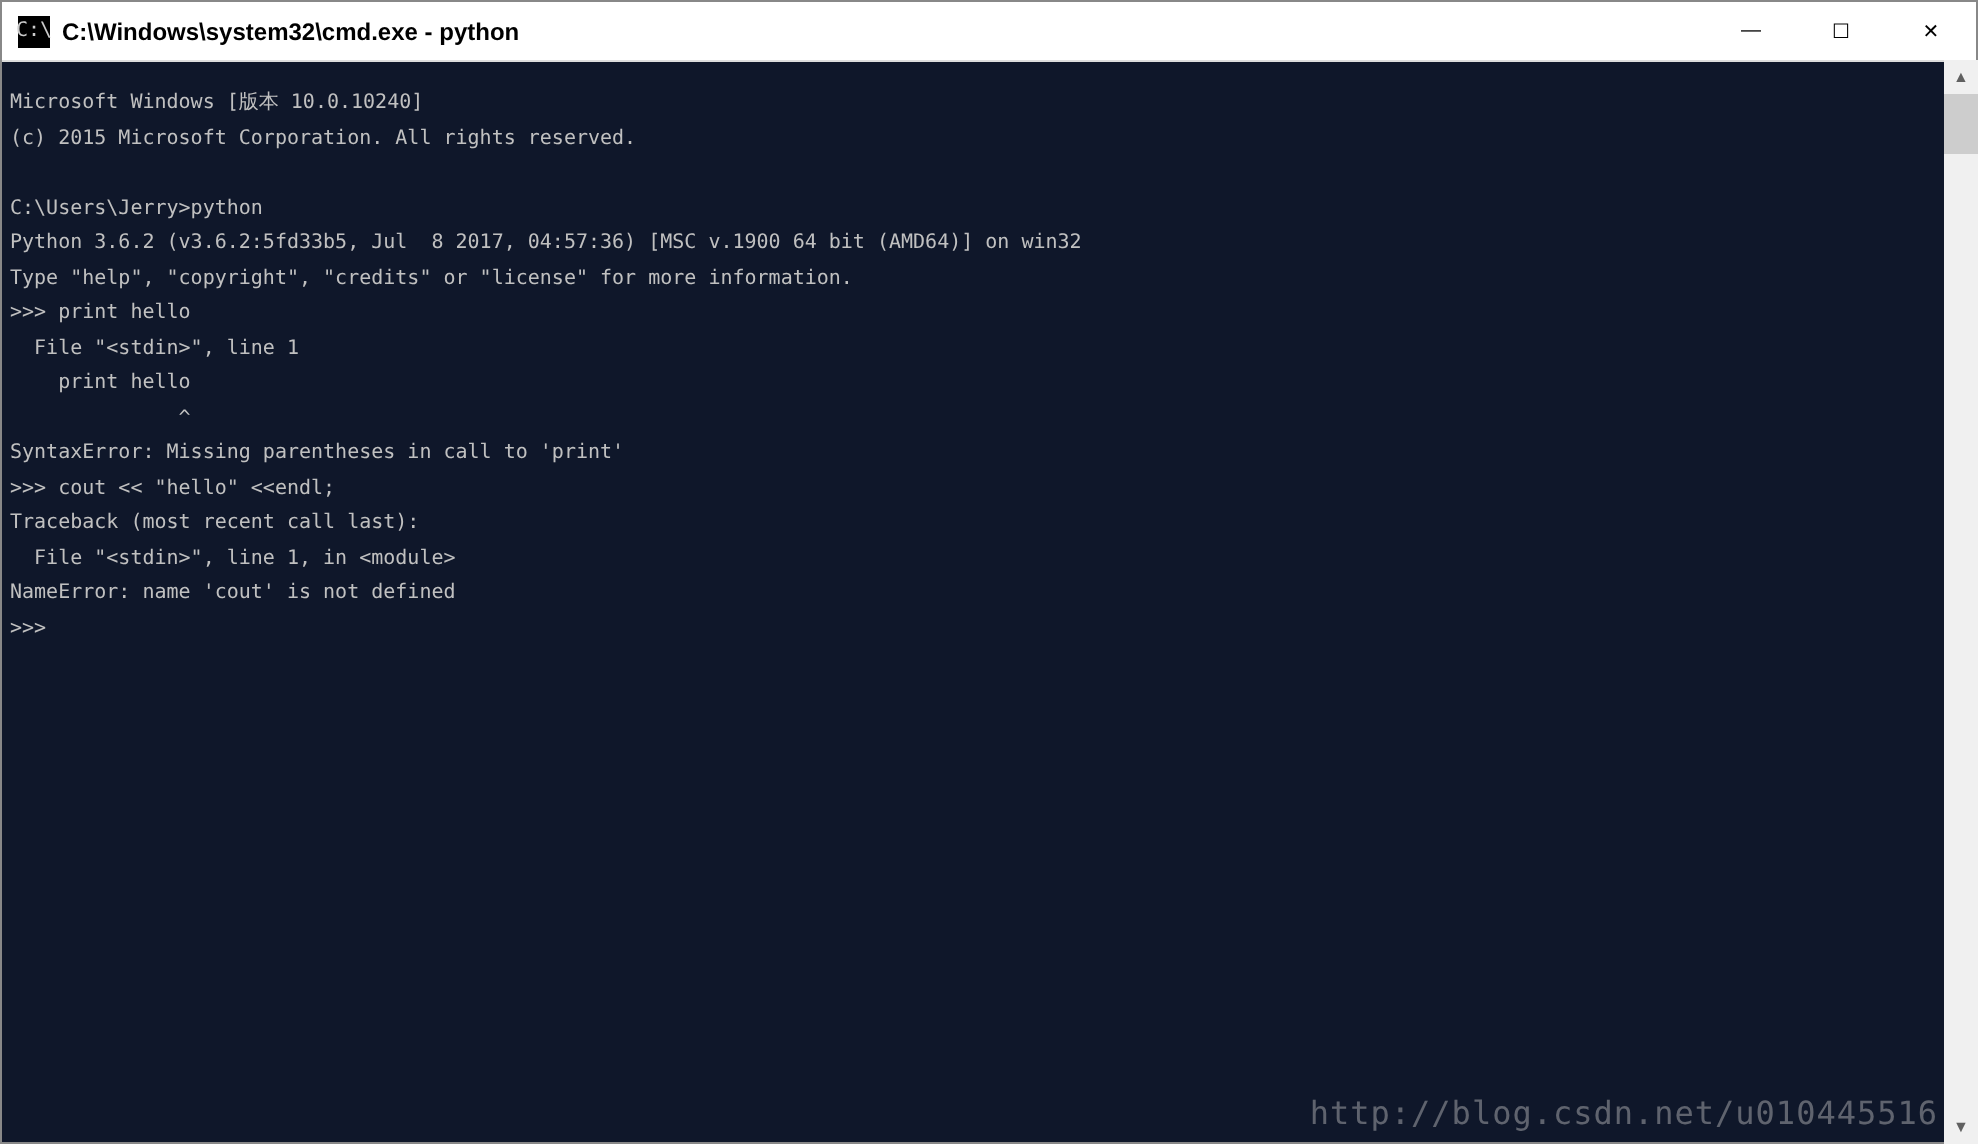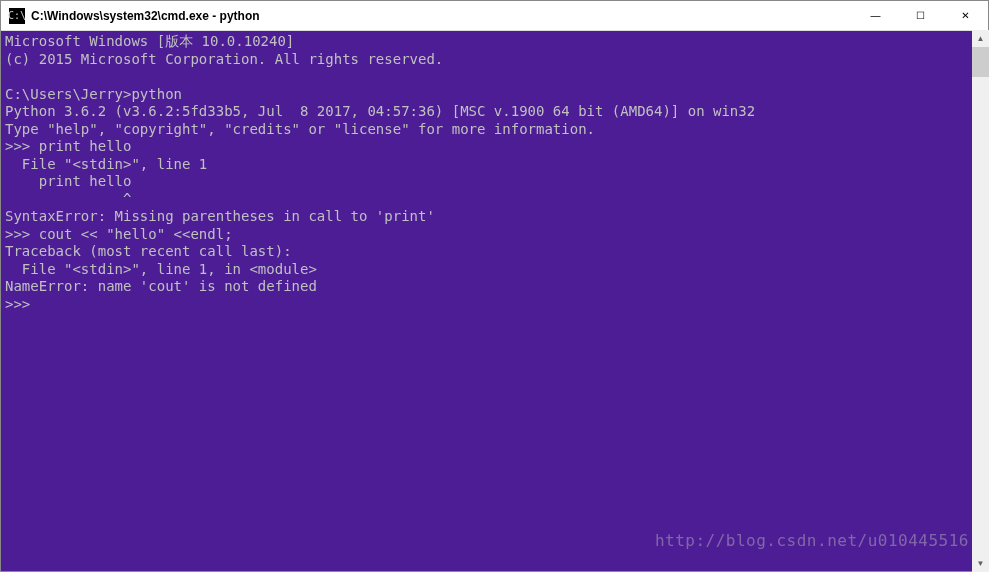--- a/index.html
+++ b/index.html
@@ -59,24 +59,24 @@
       height: 100%;
       display: flex;
       align-items: center;
       justify-content: center;
       cursor: pointer;
       font-size: 10px;
       font-family: 'Segoe UI', sans-serif;
     }
     .terminal {
       flex: 1;
-      background: #4c1d95;
-      padding: 2px 4px;
+      background: #0f172a;
+      padding: 12px 4px;
       font-family: 'Consolas', 'SimSun', monospace;
-      font-size: 14px;
+      font-size: 10px;
       line-height: 17.5px;
       color: #c0c0c0;
       white-space: pre;
       position: relative;
       overflow: hidden;
     }
     .scrollbar {
       position: absolute;
       right: 0;
       top: 30px;
@@ -107,21 +107,21 @@
       position: absolute;
       top: 17px;
       left: 0;
       right: 0;
       height: 30px;
       background: #cdcdcd;
       cursor: pointer;
     }
     .watermark {
       position: absolute;
-      bottom: 22px;
+      bottom: 6px;
       right: 20px;
       color: rgba(192,192,192,0.45);
       font-family: 'Consolas', monospace;
       font-size: 16px;
       letter-spacing: 0.5px;
       text-align: right;
     }
   </style>
 </head>
 <body>

